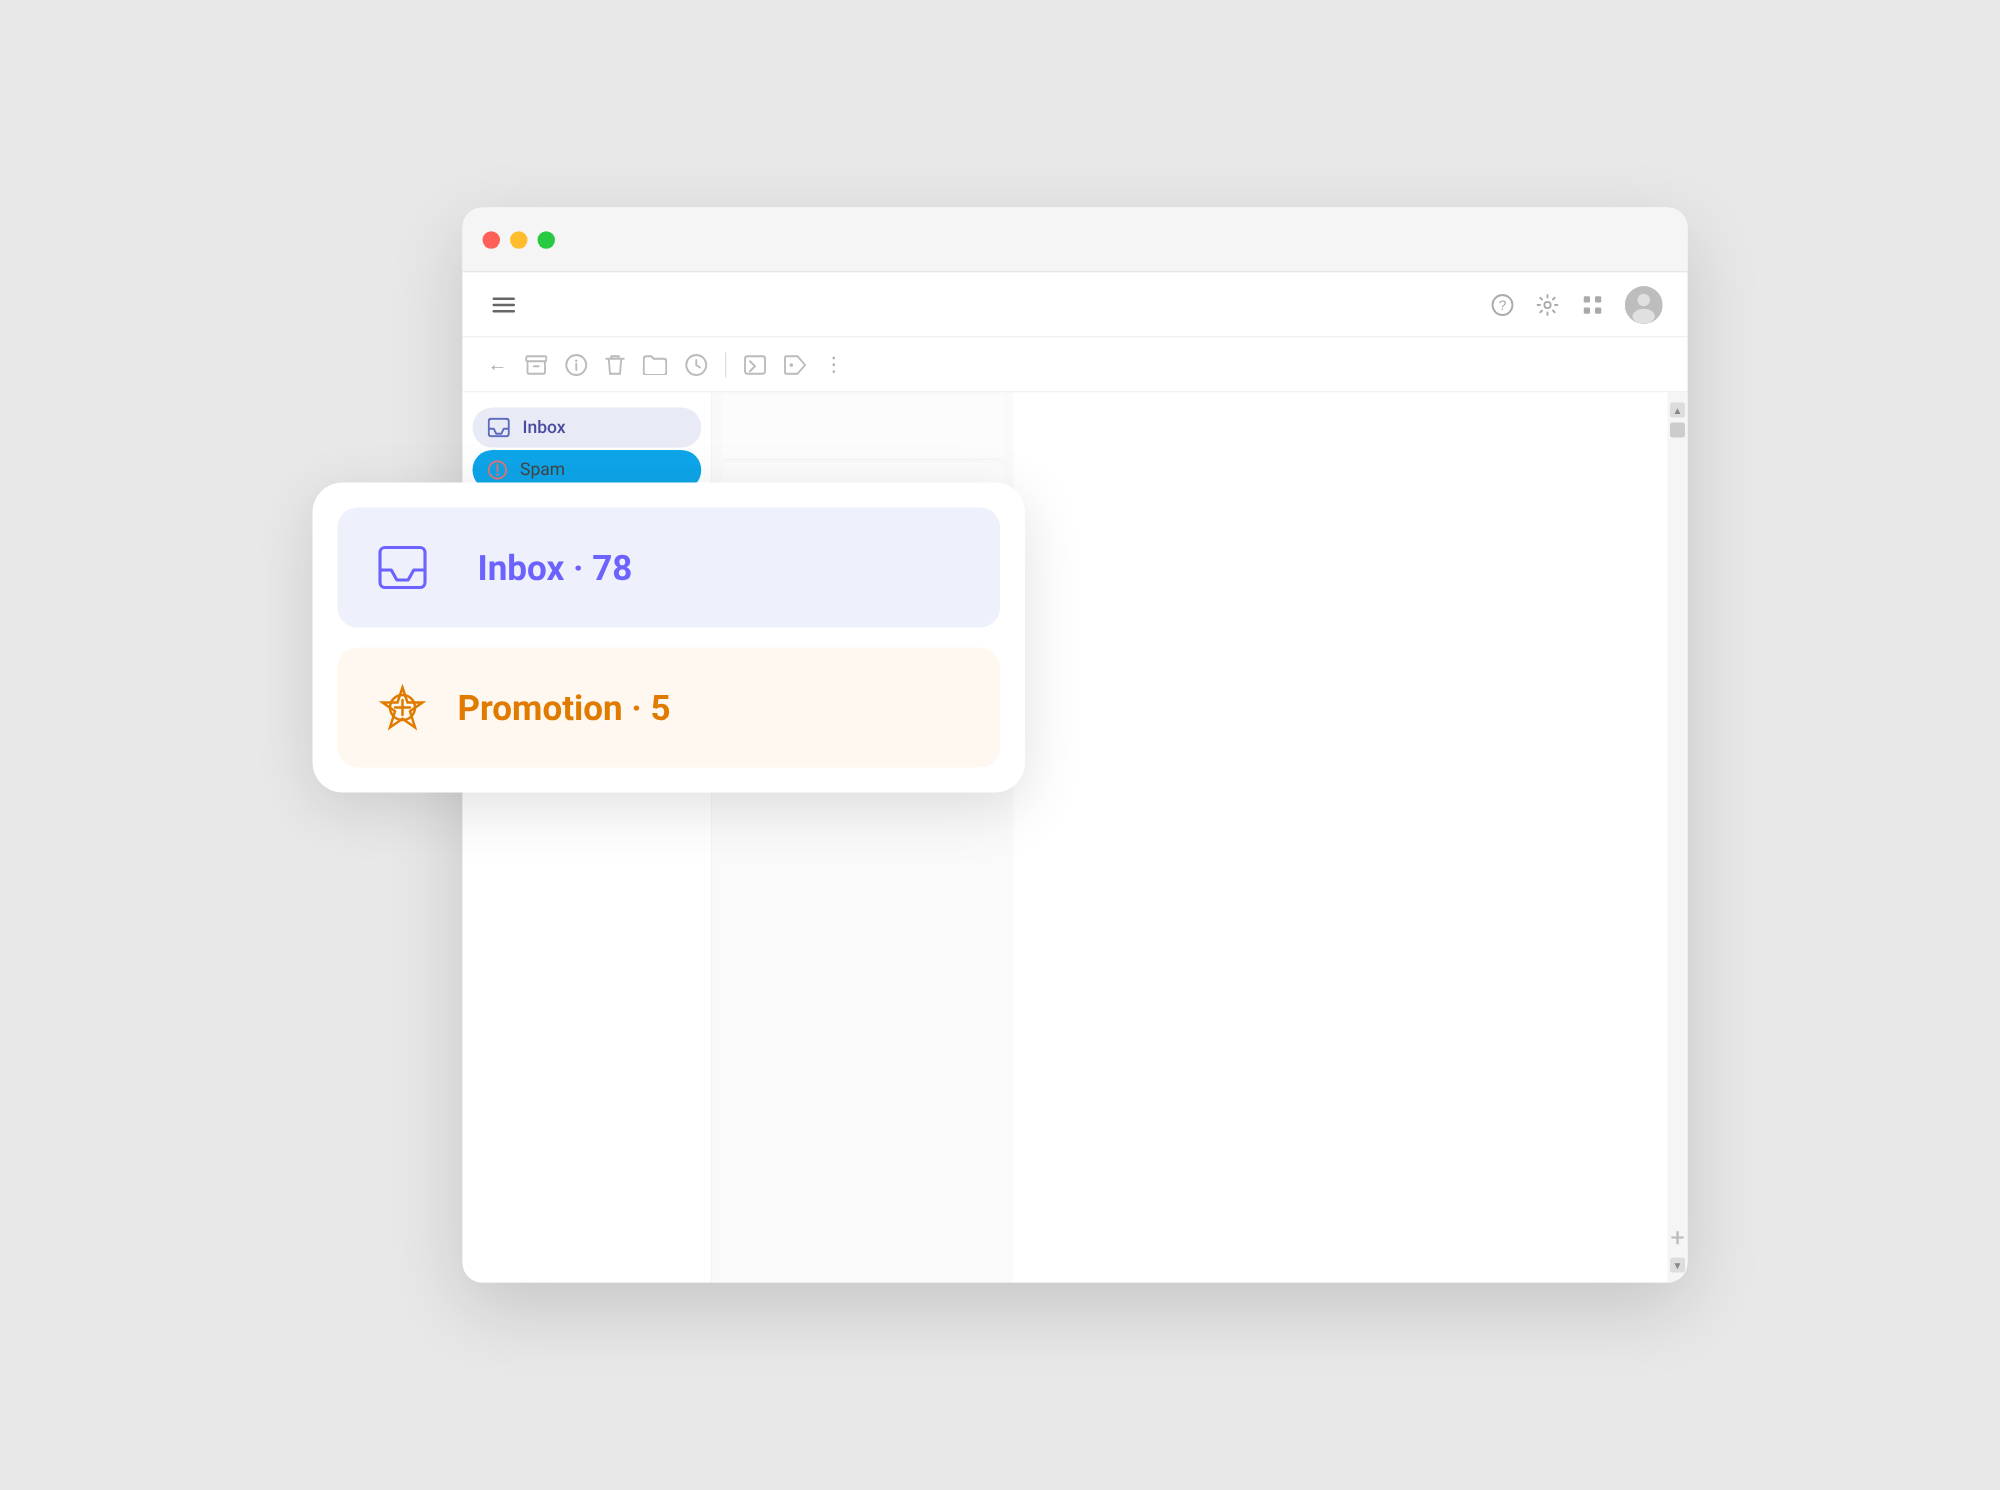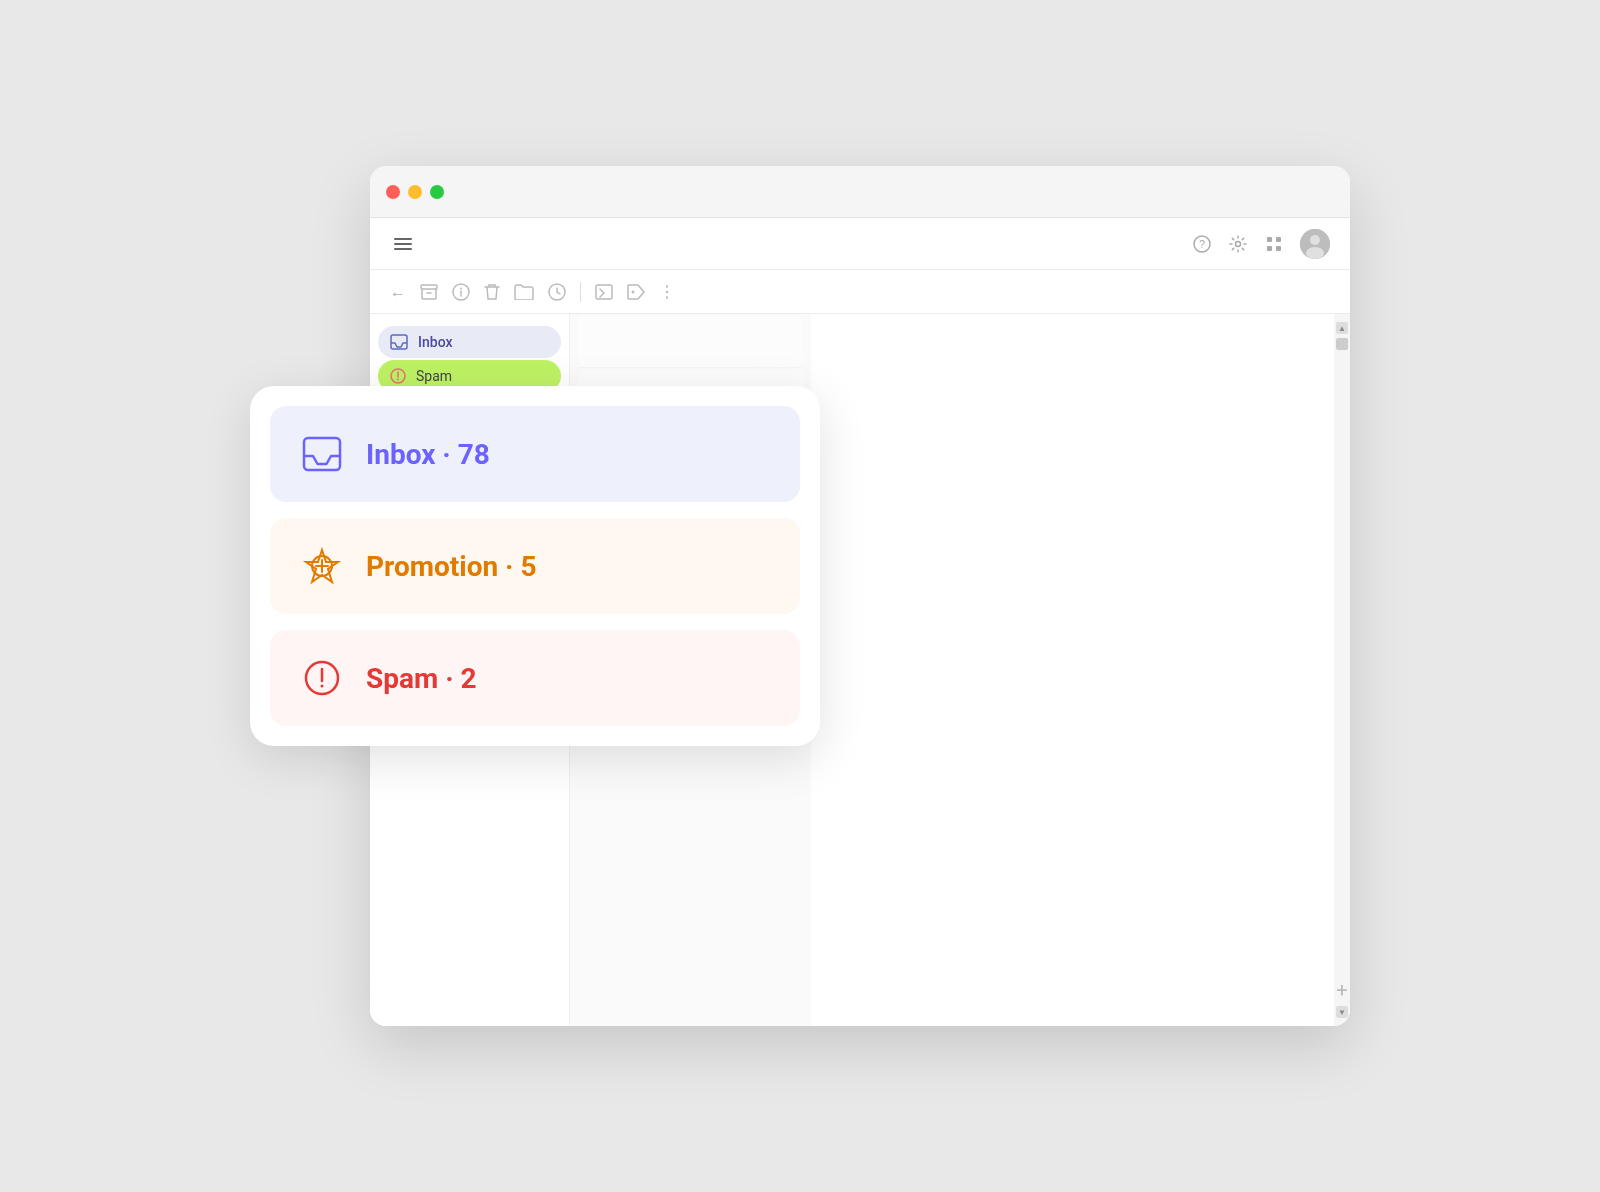--- a/index.html
+++ b/index.html
@@ -179,21 +179,21 @@
       margin-bottom: 2px;
     }
 
     .sidebar-item.active {
       background: #e8eaf6;
       color: #4a4a9f;
       font-weight: 500;
     }
 
     .sidebar-item.spam-item {
-      background: #bef264;
+      background: #0ea5e9;
     }
 
     .email-list {
       flex: 1;
       background: #fafafa;
       overflow: hidden;
     }
 
     .email-row {
       height: 52px;
@@ -277,21 +277,21 @@
       align-items: center;
       justify-content: center;
       flex-shrink: 0;
     }
 
     .card-label {
       font-size: 28px;
       font-weight: 700;
     }
 
-    .card-label.inbox-color { color: #6c63ff; }
+    .card-label.inbox-color { color: #6c63ff; margin-left: 16px; }
     .card-label.promotion-color { color: #e07b00; }
     .card-label.spam-color { color: #e53935; }
 
     
     .reputation-card {
       background: #d4f5e9;
       border-radius: 24px;
       padding: 28px 32px;
       display: flex;
       align-items: center;
@@ -481,27 +481,17 @@
       <div class="card-icon-wrapper">
         <svg width="40" height="40" viewBox="0 0 40 40" fill="none">
           <path d="M20 4L24 16H36L26 23L30 36L20 29L10 36L14 23L4 16H16L20 4Z" stroke="#e07b00" stroke-width="2" fill="none"></path>
           <circle cx="20" cy="20" r="10" stroke="#e07b00" stroke-width="2"></circle>
           <path d="M14 20h12M20 14v12" stroke="#e07b00" stroke-width="2" stroke-linecap="round"></path>
         </svg>
       </div>
       <span class="card-label promotion-color">Promotion · 5</span>
     </div>
 
-    <div class="mail-card spam">
-      <div class="card-icon-wrapper">
-        <svg width="38" height="38" viewBox="0 0 38 38" fill="none">
-          <circle cx="19" cy="19" r="16" stroke="#e53935" stroke-width="2.5"></circle>
-          <line x1="19" y1="10" x2="19" y2="22" stroke="#e53935" stroke-width="2.5" stroke-linecap="round"></line>
-          <circle cx="19" cy="27" r="1.5" fill="#e53935"></circle>
-        </svg>
-      </div>
-      <span class="card-label spam-color">Spam · 2</span>
-    </div>
 
   </div>
 
 
 </div>
 
 </body></html>

